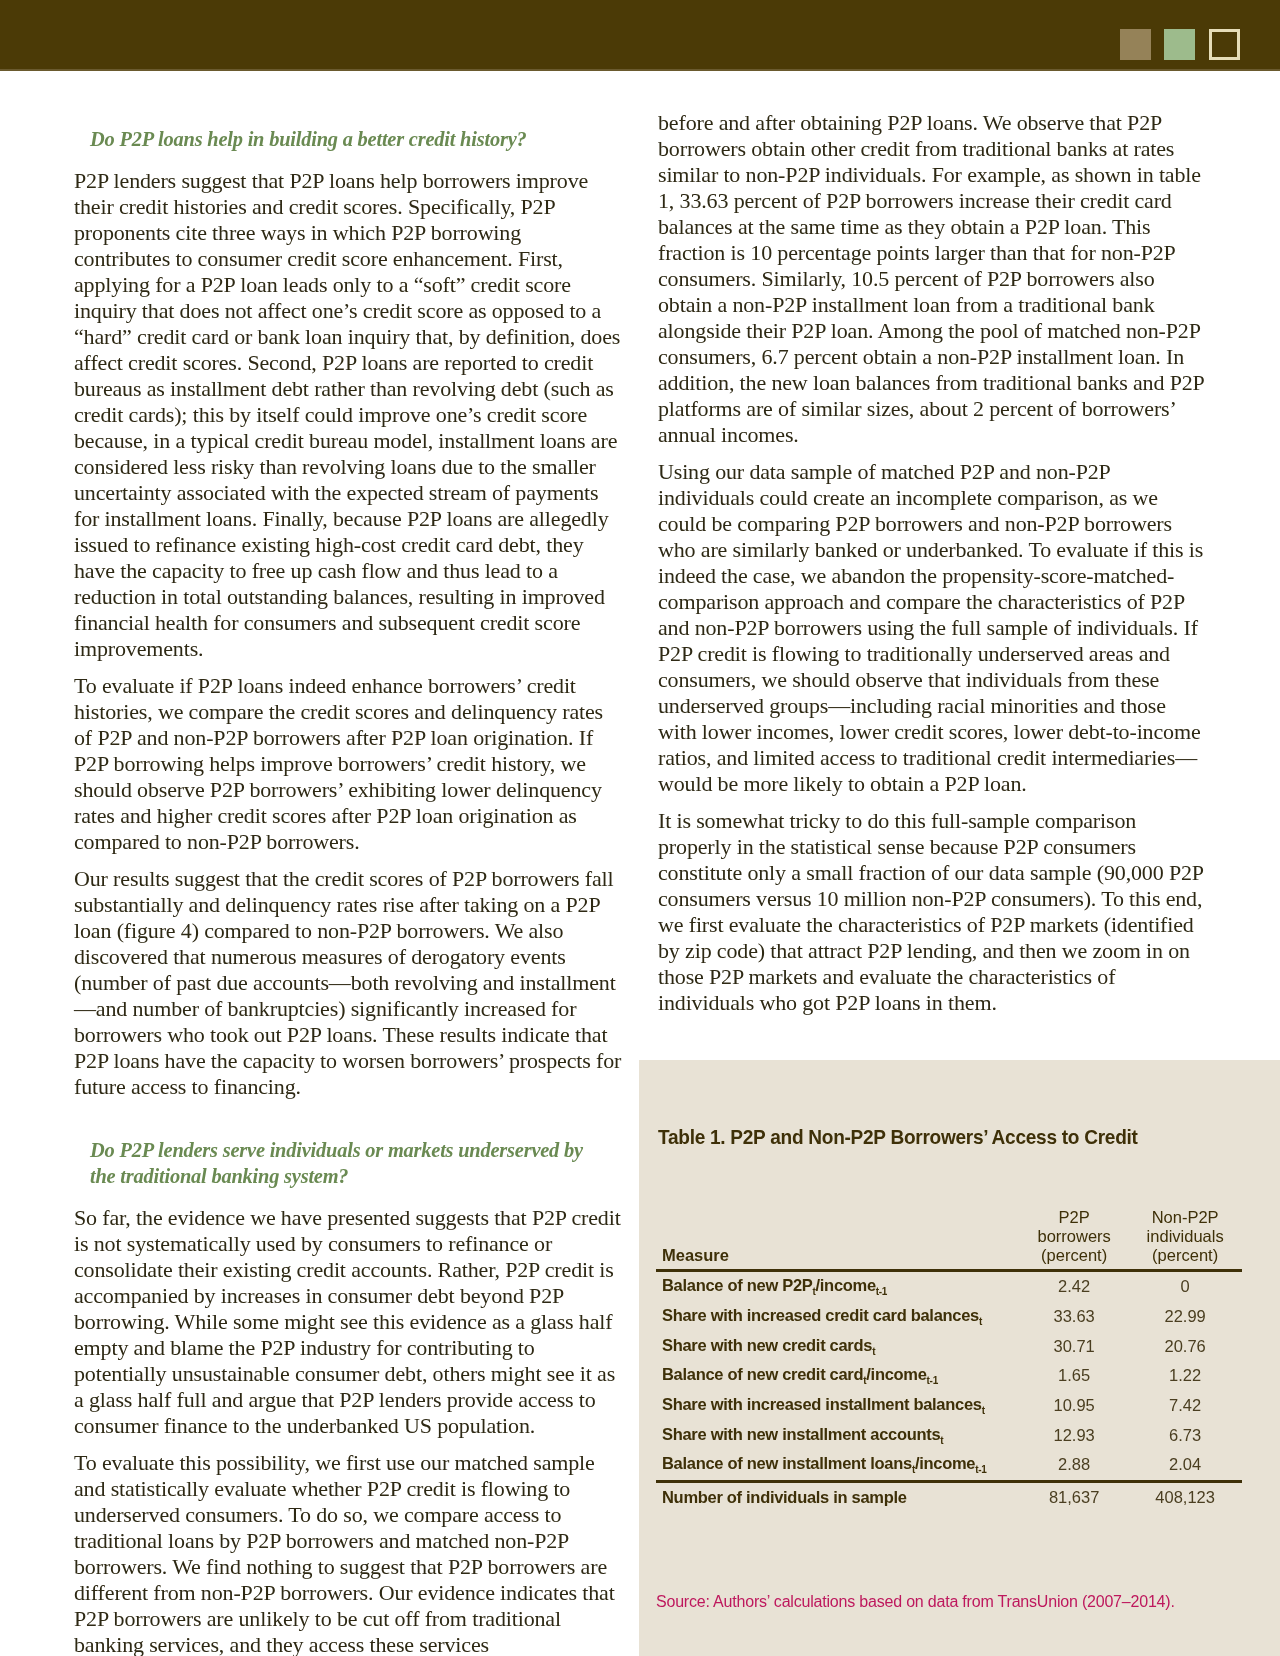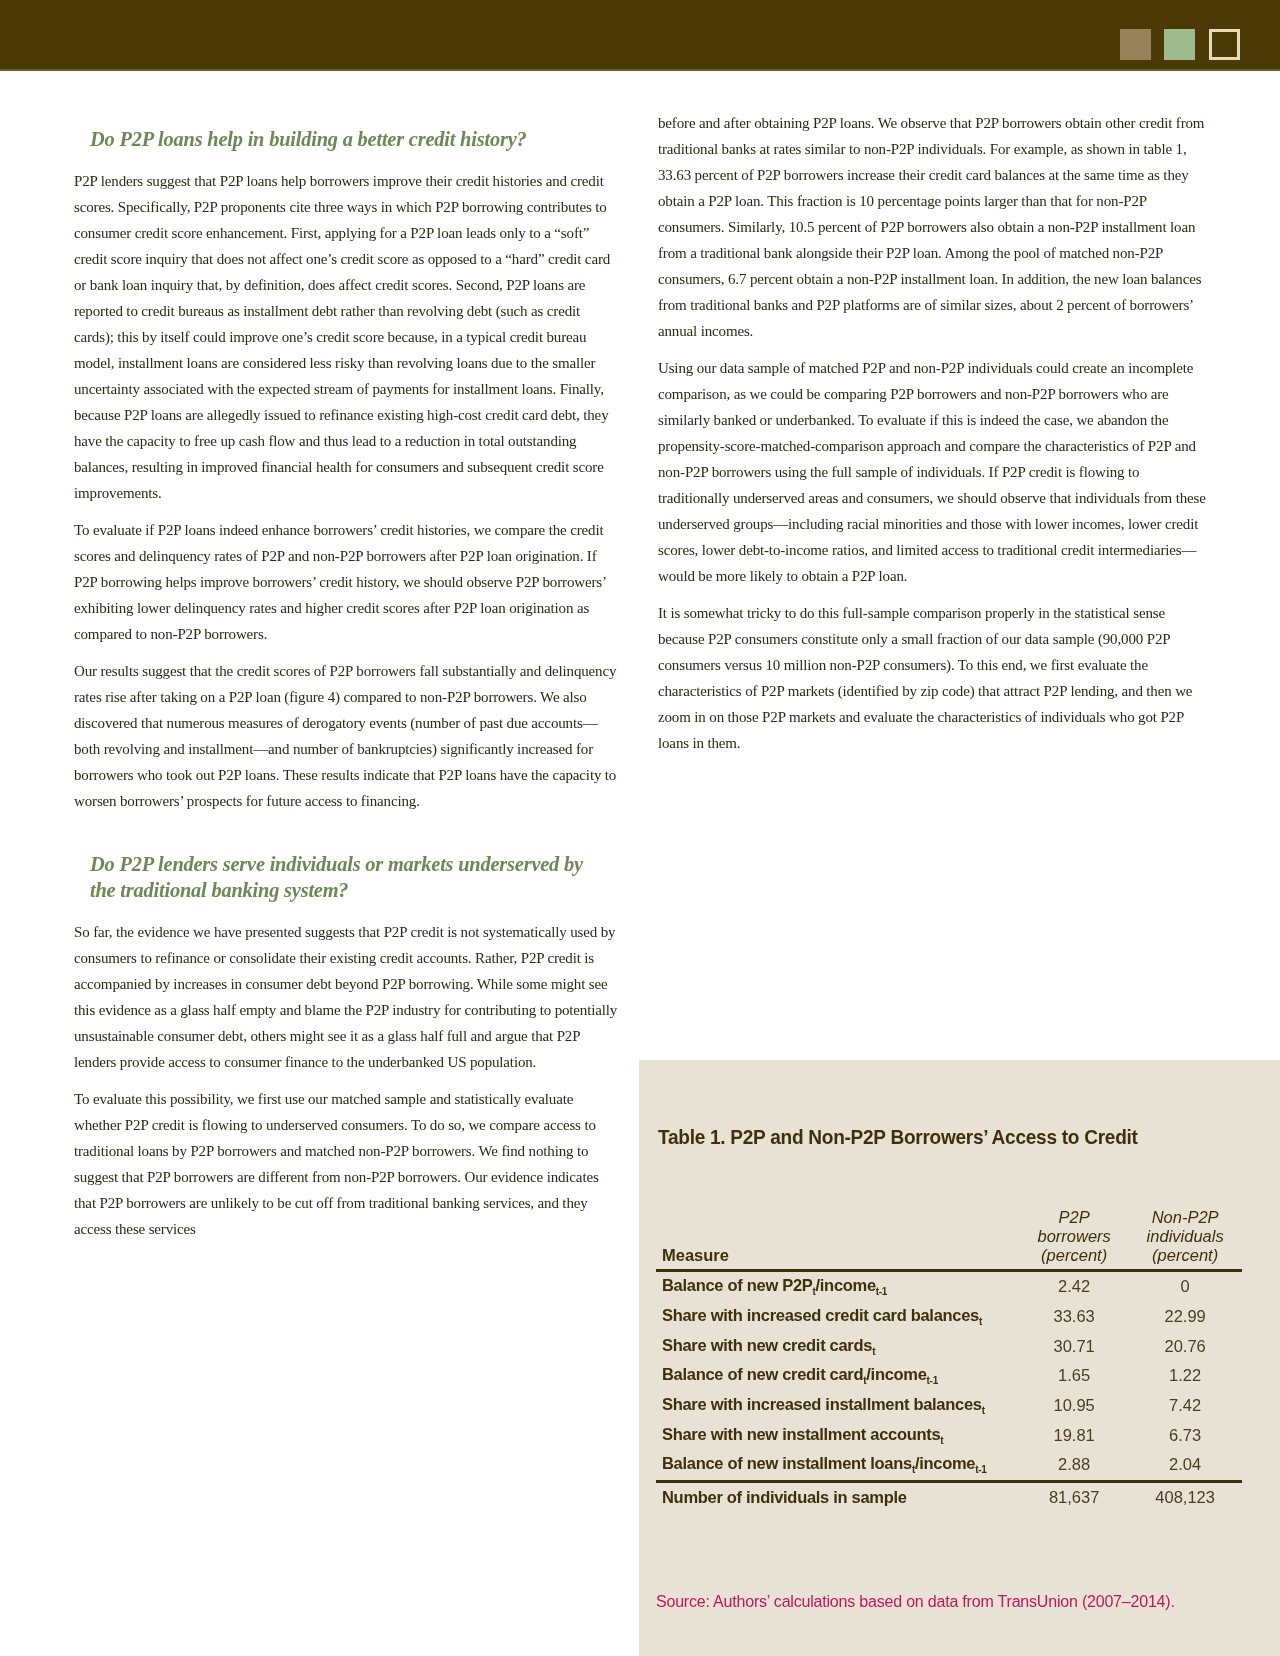--- a/index.html
+++ b/index.html
@@ -18,21 +18,21 @@
   .sq1 { left: 1120px; background: #958258; }
   .sq2 { left: 1164px; background: #9dbb8c; }
   .sq3 { left: 1209px; border: 3px solid #e6ddb8; background: transparent; }
 
   .col { position: absolute; top: 110px; width: 548px; }
   .col-left { left: 74px; }
   .col-right { left: 658px; width: 550px; }
 
   .col p {
     margin: 0 0 11px 0;
-    font-size: 15px; line-height: 26px;
+    font-size: 22px; line-height: 26px;
     color: #2e2914;
     letter-spacing: -0.15px;
   }
   .col h3 {
     margin: 16px; font-size: 20.4px; line-height: 26px;
     font-style: italic; font-weight: bold; color: #6a8a52;
     letter-spacing: -0.2px;
   }
   .gap { height: 26px; }
 
@@ -52,21 +52,21 @@
     border-collapse: collapse;
     font-size: 16.5px;
   }
   table.data th {
     font-weight: bold; font-size: 16.5px; line-height: 19px;
     vertical-align: bottom; padding: 0 0 4px 0;
     border-bottom: 3px solid #3e3008;
     color: #3e3008;
   }
   table.data th.m { text-align: left; padding-left: 6px; width: 358px; }
-  table.data th.c { text-align: center; font-weight: normal; font-style: italic; }
+  table.data th.c { text-align: center; font-weight: normal; }
   table.data th.c span { font-weight: normal; }
   table.data td {
     height: 29.7px; padding: 0;
     color: #3e3008;
   }
   table.data td.m { font-weight: bold; padding-left: 6px; letter-spacing: -0.3px; }
   table.data td.v { text-align: center; font-weight: normal; color: #4a3e20; }
   table.data tr.last td { border-top: 3px solid #3e3008; }
   .sub { font-size: 10px; vertical-align: -4px; font-weight: bold; }
   .source {
@@ -139,21 +139,21 @@
         <td class="v">1.65</td>
         <td class="v">1.22</td>
       </tr>
       <tr>
         <td class="m"><span>Share with increased installment balances</span><sub class="sub">t</sub></td>
         <td class="v">10.95</td>
         <td class="v">7.42</td>
       </tr>
       <tr>
         <td class="m"><span>Share with new installment accounts</span><sub class="sub">t</sub></td>
-        <td class="v">19.81</td>
+        <td class="v">12.93</td>
         <td class="v">6.73</td>
       </tr>
       <tr>
         <td class="m"><span>Balance of new installment loans</span><sub class="sub">t</sub><span>/income</span><sub class="sub">t-1</sub></td>
         <td class="v">2.88</td>
         <td class="v">2.04</td>
       </tr>
       <tr class="last">
         <td class="m">Number of individuals in sample</td>
         <td class="v">81,637</td>

